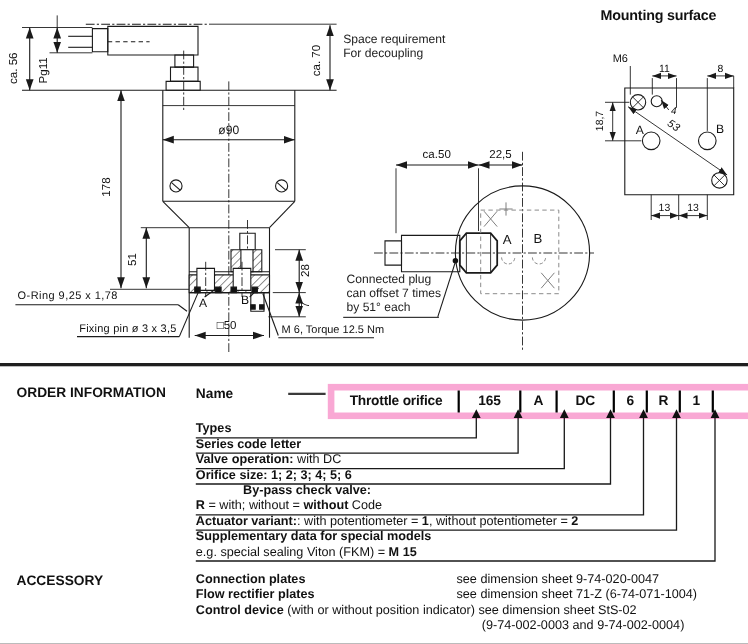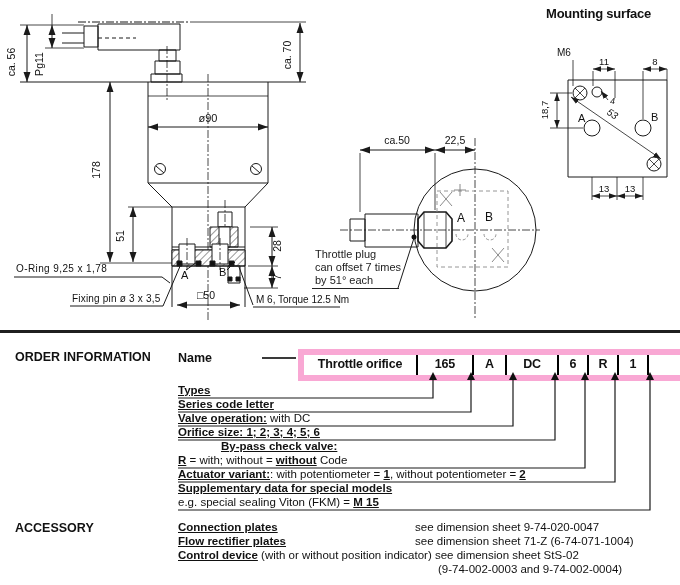--- a/index.html
+++ b/index.html
@@ -2,21 +2,21 @@
 <html><head>
 <meta charset="utf-8">
 <style>
   html,body{margin:0;padding:0;background:#888;}
   #page{position:relative;width:680px;height:585px;background:#ffffff;overflow:hidden;
         font-family:"Liberation Sans",sans-serif;color:#111;}
   svg{position:absolute;overflow:visible;}
   svg line,svg polyline,svg path,svg rect,svg circle,svg polygon{vector-effect:non-scaling-stroke;}
   .svgtxt{font-family:"Liberation Sans",sans-serif;fill:#111;}
   .note{position:absolute;font-size:11px;line-height:13px;color:#222;}
-  .b{font-weight:bold;text-decoration:underline;}
+  .b{font-weight:bold;}
   #mount-title{position:absolute;left:546px;top:6px;font-size:13px;font-weight:bold;letter-spacing:-0.2px;}
   #divider{position:absolute;left:0;top:330px;width:680px;height:3px;background:#1f1f1f;}
   #order-heading{position:absolute;left:15px;top:350px;font-size:12.5px;font-weight:bold;}
   #order-paragraph{position:absolute;left:14px;top:364px;font-size:11.5px;line-height:15px;}
   #name-label{position:absolute;left:178px;top:351px;font-size:12.5px;font-weight:bold;}
   #code-table{position:absolute;left:298px;top:349px;display:flex;border:6px solid #f9a8d4;background:#fff;}
   .code-cell{box-sizing:border-box;height:20px;line-height:19px;text-align:center;
              font-size:12.5px;font-weight:bold;border-right:2px solid #000;letter-spacing:-0.2px;}
   .code-cell:last-child{border-right:none;}
   .order-row{position:absolute;left:178px;font-size:11.5px;line-height:13px;white-space:nowrap;}
@@ -141,20 +141,24 @@
       <text x="281" y="277" font-size="10.5" text-anchor="middle" transform="rotate(-90 281 277)">7</text>
       <text x="16" y="272" font-size="10" letter-spacing="0.4">O-Ring 9,25 x 1,78</text>
       <text x="181" y="279" font-size="11">A</text>
       <text x="219" y="276" font-size="11">B</text>
       <text x="72" y="302" font-size="10" letter-spacing="0.2">Fixing pin ø 3 x 3,5</text>
       <text x="206" y="299" font-size="10.5" text-anchor="middle">□50</text>
       <text x="256" y="303" font-size="10">M 6, Torque 12.5 Nm</text>
     </g>
   </svg>
 
+  <div class="note" style="left:312px;top:30px;">
+    <div>Space requirement</div>
+    <div>For decoupling</div>
+  </div>
 
   <svg id="svg-detail" style="left:340px;top:120px;" width="200" height="200" viewBox="0 0 200 200">
     <g stroke="#1a1a1a" stroke-width="1" fill="none">
       <line x1="20" y1="30" x2="95" y2="30" marker-start="url(#as)" marker-end="url(#ae)"></line>
       <line x1="95" y1="30" x2="135" y2="30" marker-start="url(#as)" marker-end="url(#ae)"></line>
       <line x1="20" y1="33" x2="20" y2="92" stroke-width="0.8"></line>
       <line x1="95" y1="33" x2="95" y2="90" stroke-width="0.8"></line>
       <line x1="135" y1="18" x2="135" y2="200" stroke-dasharray="8,2,2,2" stroke-width="0.8"></line>
       <line x1="0" y1="110" x2="200" y2="110" stroke-dasharray="8,2,2,2" stroke-width="0.8"></line>
       <circle cx="135" cy="110" r="61"></circle>
@@ -179,21 +183,21 @@
     </g>
     <g class="svgtxt">
       <text x="57" y="24" font-size="10.5" text-anchor="middle">ca.50</text>
       <text x="115" y="24" font-size="10.5" text-anchor="middle">22,5</text>
       <text x="117" y="102" font-size="12">A</text>
       <text x="145" y="101" font-size="12">B</text>
     </g>
   </svg>
 
   <div class="note" style="left:315px;top:248px;">
-    <div>Throttle plug</div>
+    <div>Connected plug</div>
     <div>can offset 7 times</div>
     <div>by 51° each</div>
   </div>
   <div id="note-underline"></div>
 
   <div id="mount-title">Mounting surface</div>
 
   <svg id="svg-mount" style="left:540px;top:40px;" width="140" height="170" viewBox="0 0 140 170">
     <g stroke="#1a1a1a" stroke-width="1" fill="none">
       <rect x="28" y="40" width="99" height="97"></rect>

